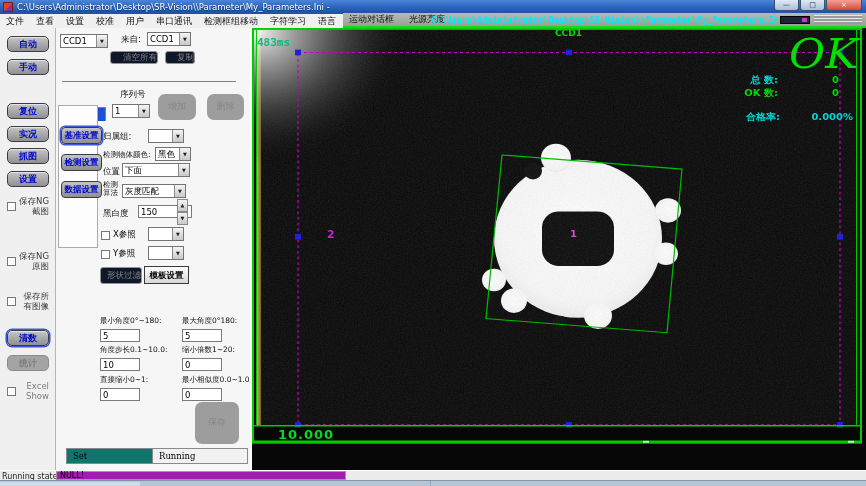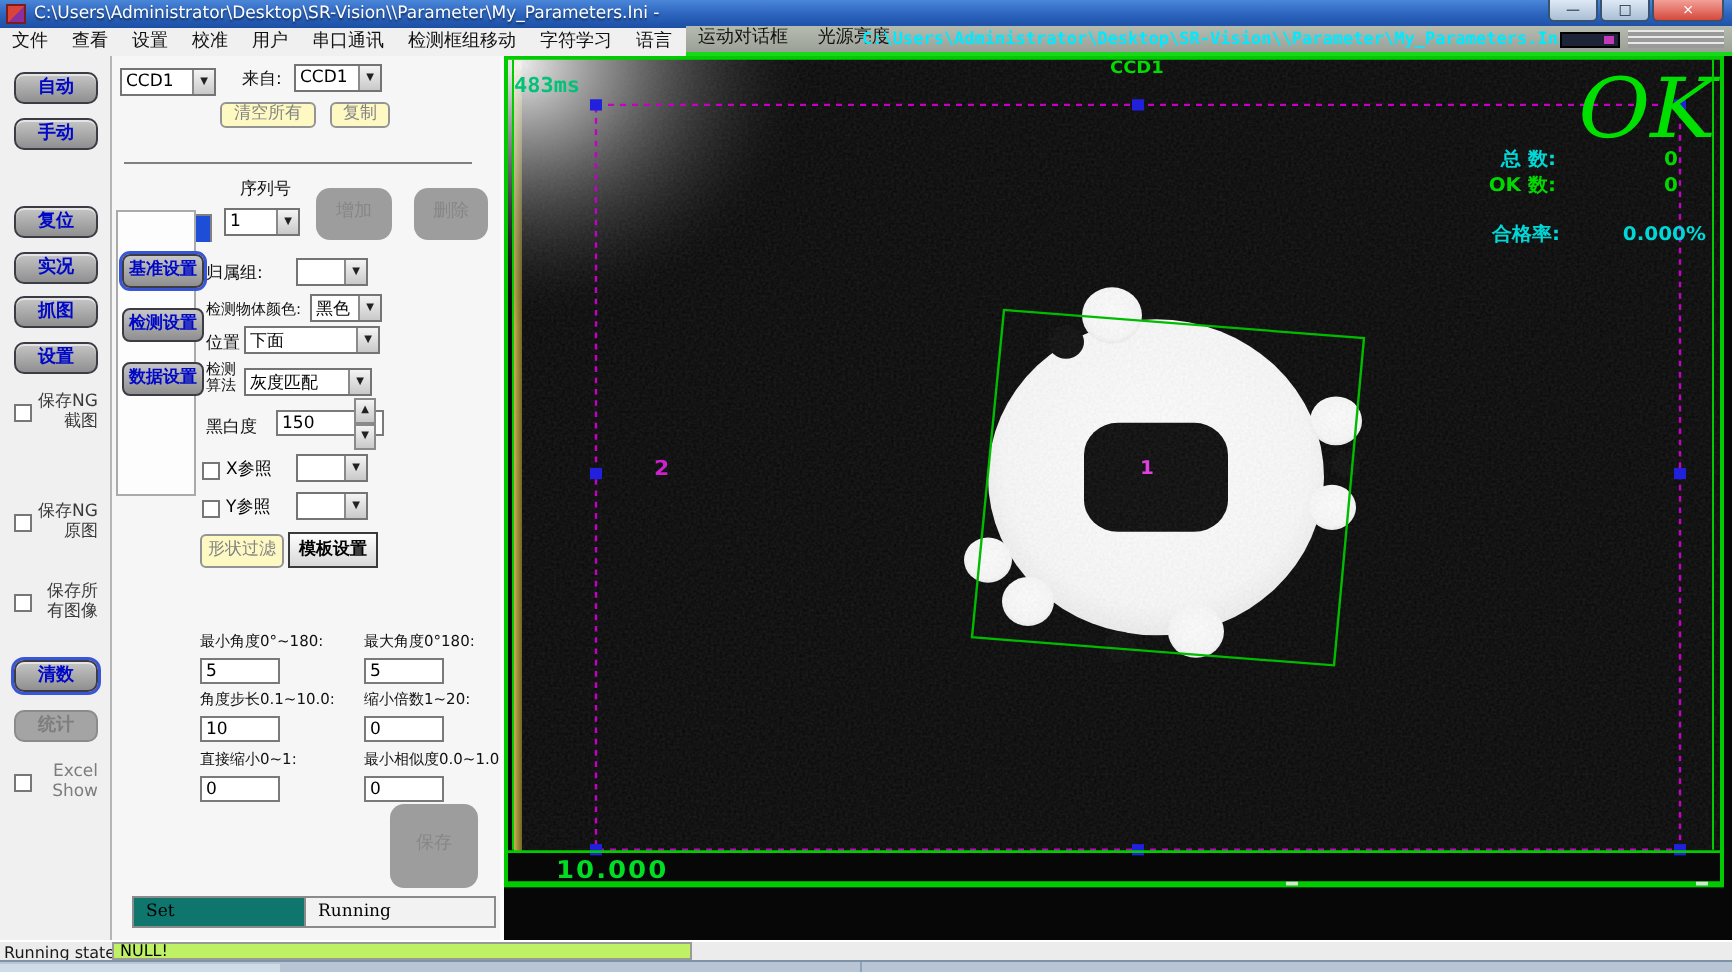--- a/index.html
+++ b/index.html
@@ -58,22 +58,22 @@
   .plabel { position:absolute; font-size:8.5px; color:#111; white-space:nowrap; }
   .plabel.sm { font-size:7.5px; }
   .dd { position:absolute; height:14px; background:#fff; border:1px solid #747474; }
   .dd .val { position:absolute; left:2px; top:1px; right:12px; font-size:8.5px;
     white-space:nowrap; overflow:hidden; }
   .dd .arr { position:absolute; right:0; top:0; bottom:0; width:11px;
     background:linear-gradient(#f4f4f4,#c9c9c9); border-left:1px solid #8a8a8a;
     color:#222; font-size:5px; line-height:12px; text-align:center; }
   .tin { position:absolute; height:13px; background:#fff; border:1px solid #7a7a7a;
     font-size:8.5px; padding:0 2px; font-family:inherit; }
-  .dbtn { position:absolute; background:#fef9c3; color:#848484; border:1px solid #949494;
-    border-radius:3px; font-size:8.5px; text-align:center; }
+  .dbtn { position:absolute; background:#0f172a; color:#848484; border:1px solid #949494;
+    border-radius:3px; font-size:8.5px; text-align:right; }
   .bigbtn { position:absolute; background:#9d9d9d; color:#878787; border:none;
     border-radius:7px; font-size:9px; text-align:center; }
   .pbtn { position:absolute; left:5px; width:41px; height:17px; border:1px solid #3c3c44;
     border-radius:4px; background:linear-gradient(#c6c6c6,#8f8f8f); color:#0008c8;
     font-weight:bold; font-size:8.5px; line-height:15px; text-align:center; }
   .pbtn.focus { box-shadow:0 0 0 1.5px #3a56d8; }
   .groupbox { position:absolute; left:2px; top:77px; width:40px; height:143px;
     background:#fdfdfd; border:1px solid #aaa; }
   .ccd-tab { position:absolute; left:6px; top:39px; width:44px; height:14px;
     background:#1d4ed8; border:1px solid #808080; border-bottom:none;
@@ -90,21 +90,21 @@
   .chkrow { position:absolute; display:flex; align-items:center; }
   .chkrow .txt { margin-left:3px; font-size:8.5px; }
   
   .camera { position:absolute; left:252px; top:28px; width:614px; height:442px; background:#000; }
   .camera svg { position:absolute; left:0; top:0; }
   
   .statusbar { position:absolute; left:0; top:470px; width:866px; height:10px;
     background:#ececec; border-top:1px solid #fff; }
   .status-label { position:absolute; left:2px; top:1px; font-size:8px; color:#1a1a1a; }
   .status-field { position:absolute; left:56px; top:0px; width:290px; height:9px;
-    background:#bef264; border:1px solid #9a9a9a; font-size:8px; line-height:8px; padding-left:3px; }
+    background:#a21caf; border:1px solid #9a9a9a; font-size:8px; line-height:8px; padding-left:3px; }
   .taskbar { position:absolute; left:0; top:480px; width:866px; height:6px;
     background:#b7c5d4; border-top:1px solid #7f93a8; }
   .taskbar .seg { position:absolute; left:0; top:1px; width:140px; height:5px; background:#cfdbe7; }
   .taskbar .div1 { position:absolute; left:430px; top:0; width:1px; height:6px; background:#8fa3b8; }
 </style>
 </head>
 <body>
 
 <div class="screen">
 

